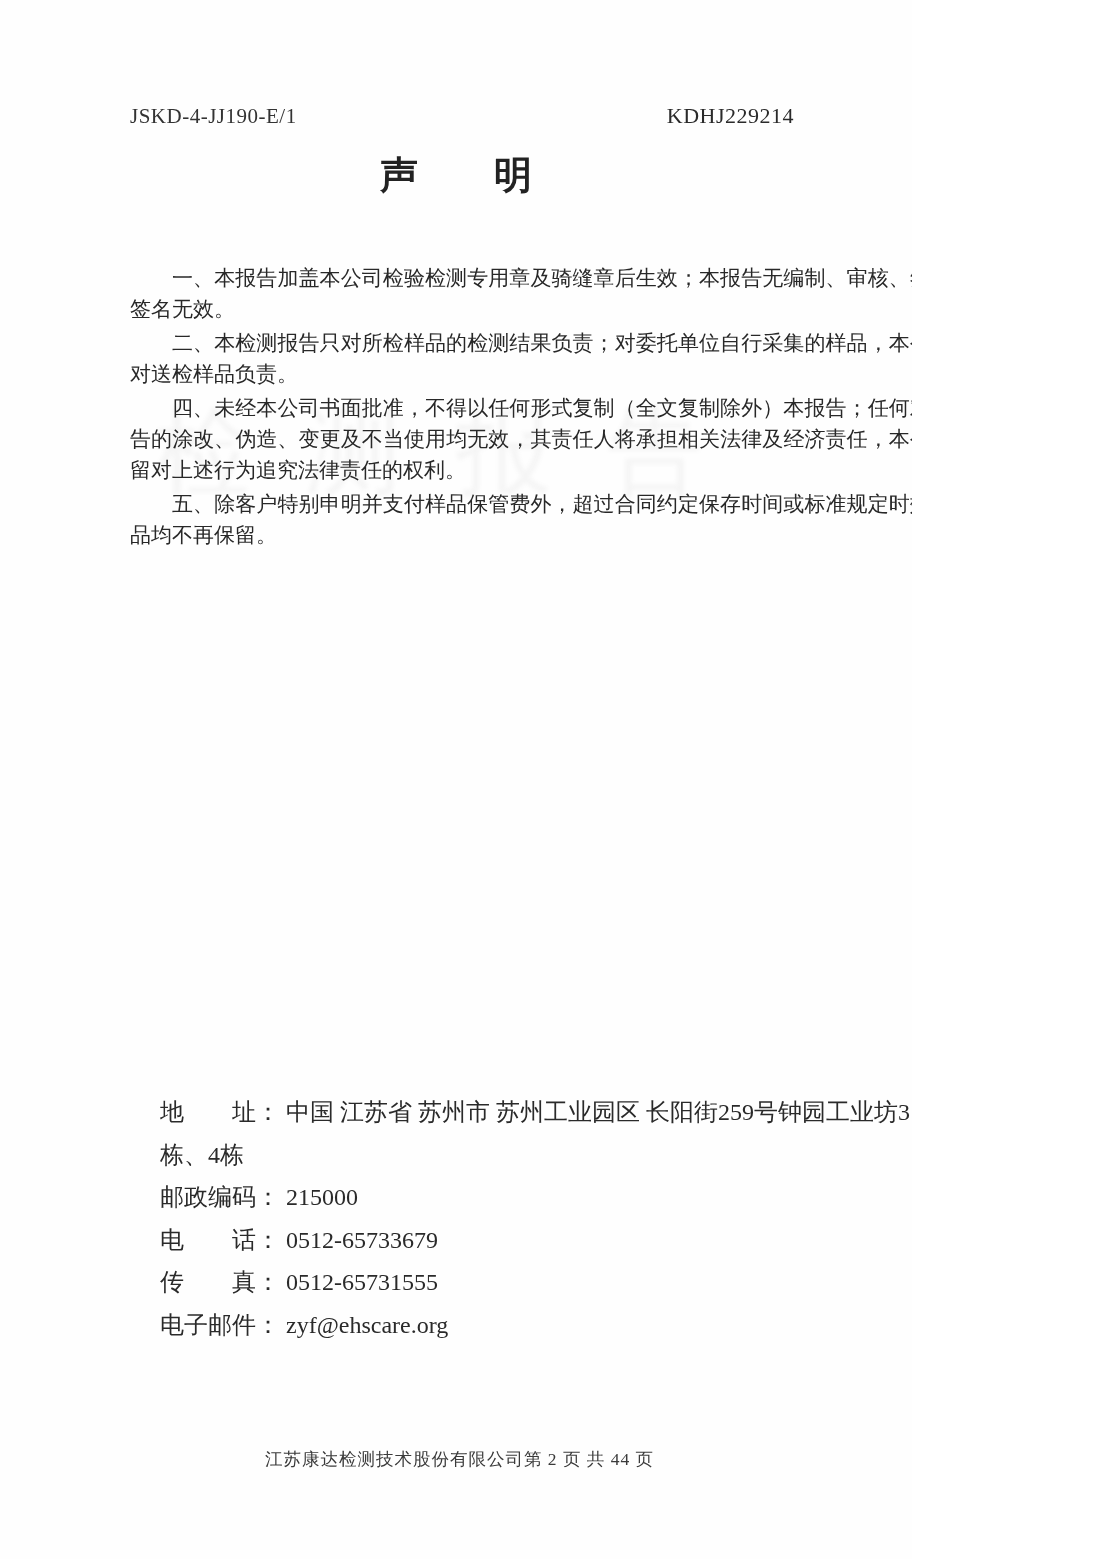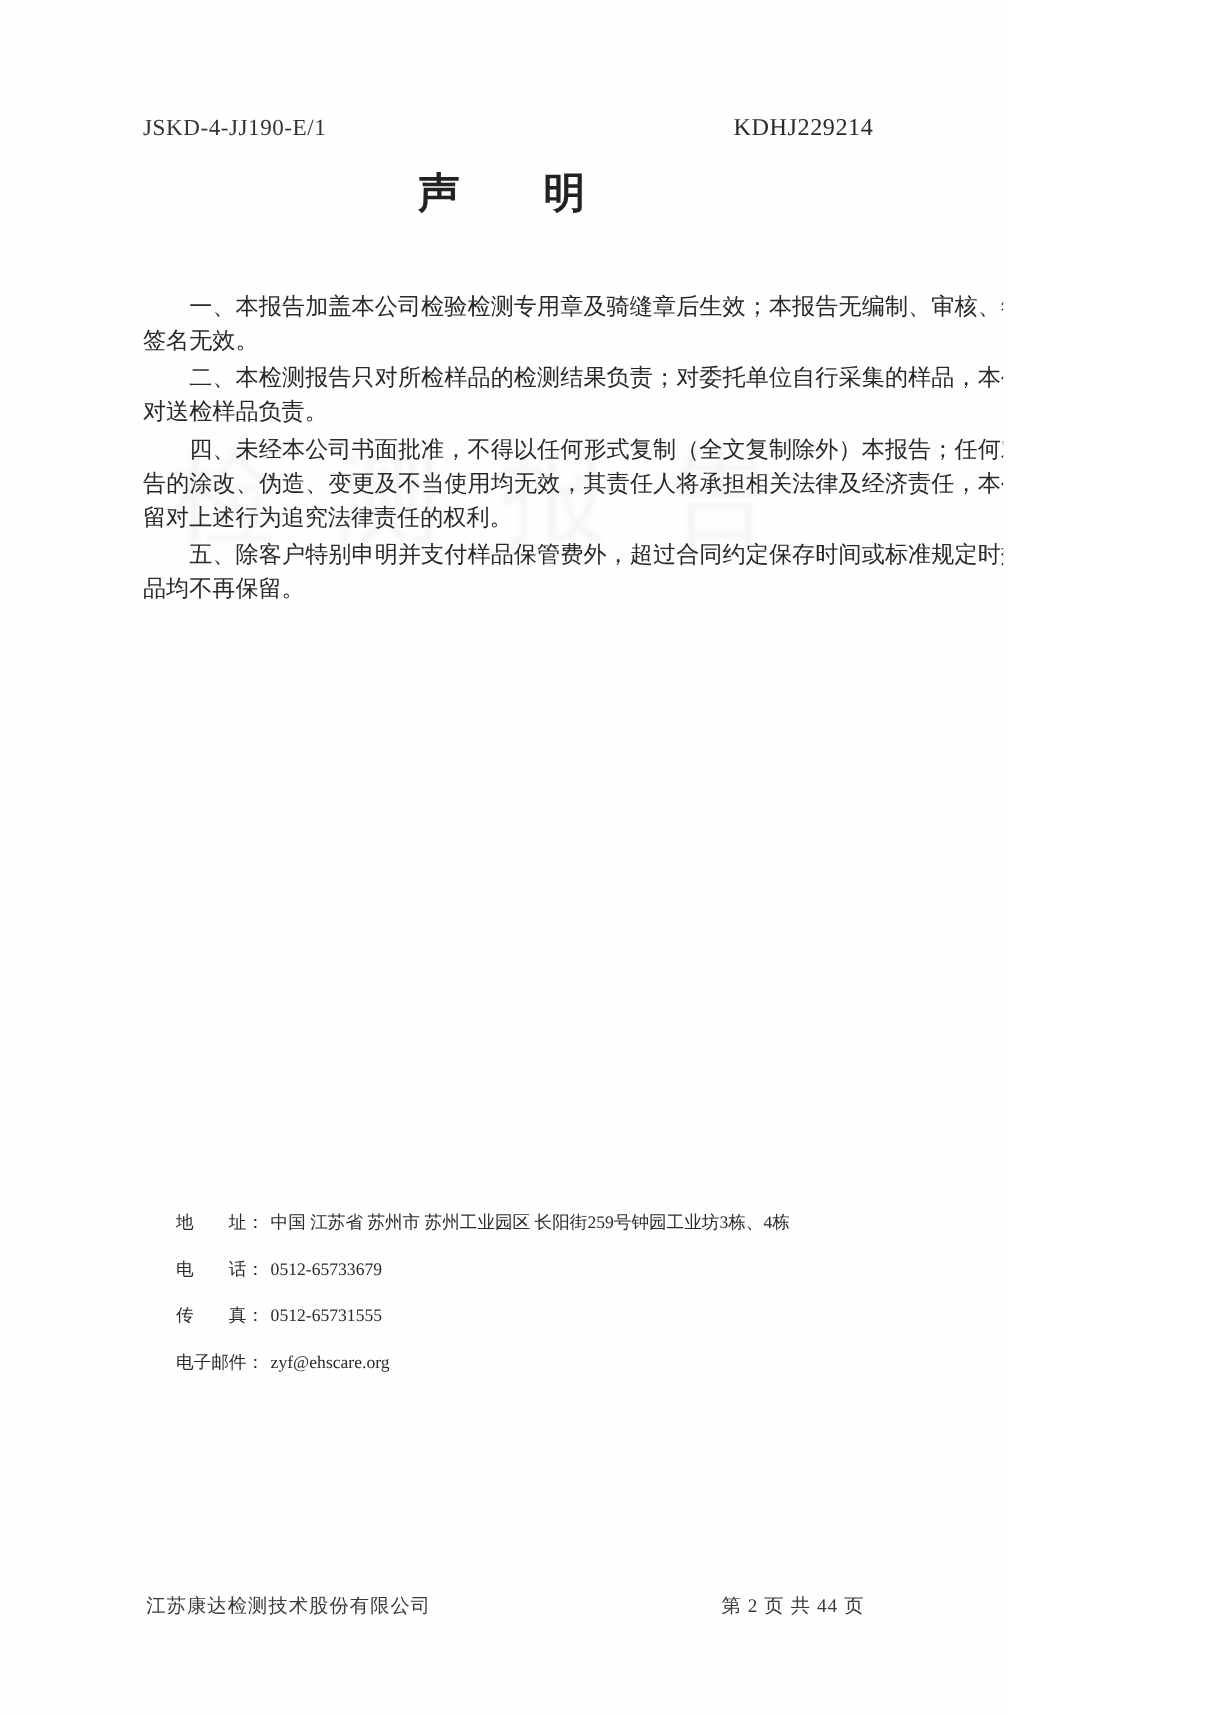--- a/index.html
+++ b/index.html
@@ -65,35 +65,35 @@
     color: #282828;
   }
   .body-text p {
     margin: 0 0 3px 0;
     text-indent: 2em;
   }
   .contact {
     position: absolute;
     top: 1091px;
     left: 160px;
-    font-size: 16px;
+    font-size: 24px;
     line-height: 42.5px;
     color: #2a2a2a;
   }
   .contact-row .contact-label {
     display: inline-block;
     margin-right: 6px;
   }
   .footer {
     position: absolute;
     top: 1447px;
     left: 133px;
     right: 126px;
     display: flex;
-    justify-content: space-between;
+    justify-content: center;
     align-items: baseline;
     font-size: 17.5px;
     color: #3a3a3a;
     letter-spacing: 1px;
   }
 </style>
 </head>
 <body>
 
 <div class="page">
@@ -112,20 +112,23 @@
     <p>二、本检测报告只对所检样品的检测结果负责；对委托单位自行采集的样品，本公司仅对送检样品负责。</p>
     <p>四、未经本公司书面批准，不得以任何形式复制（全文复制除外）本报告；任何对本报告的涂改、伪造、变更及不当使用均无效，其责任人将承担相关法律及经济责任，本公司保留对上述行为追究法律责任的权利。</p>
     <p>五、除客户特别申明并支付样品保管费外，超过合同约定保存时间或标准规定时效的样品均不再保留。</p>
   </div>
 
   <div class="contact">
     <div class="contact-row">
       <span class="contact-label">地　　址：</span><span class="contact-value">中国 江苏省 苏州市 苏州工业园区 长阳街259号钟园工业坊3栋、4栋</span>
     </div>
     <div class="contact-row">
+      <span class="contact-label">邮政编码：</span><span class="contact-value">215000</span>
+    </div>
+    <div class="contact-row">
       <span class="contact-label">电　　话：</span><span class="contact-value">0512-65733679</span>
     </div>
     <div class="contact-row">
       <span class="contact-label">传　　真：</span><span class="contact-value">0512-65731555</span>
     </div>
     <div class="contact-row">
       <span class="contact-label">电子邮件：</span><span class="contact-value">zyf@ehscare.org</span>
     </div>
   </div>
 

